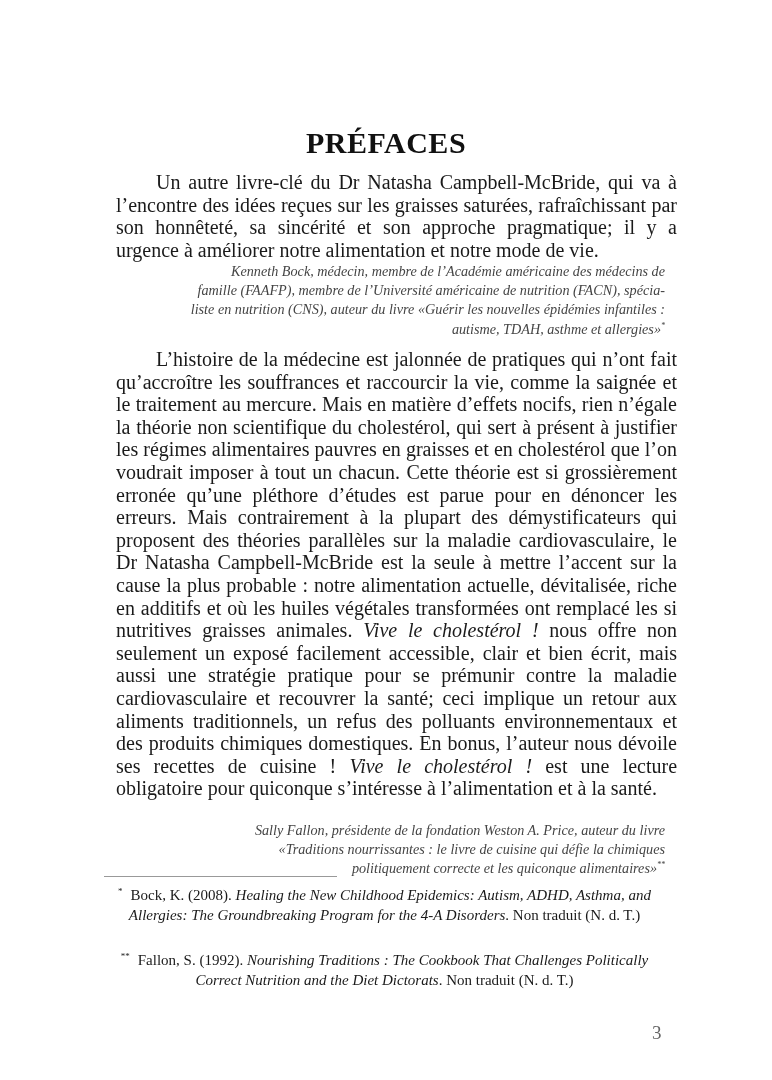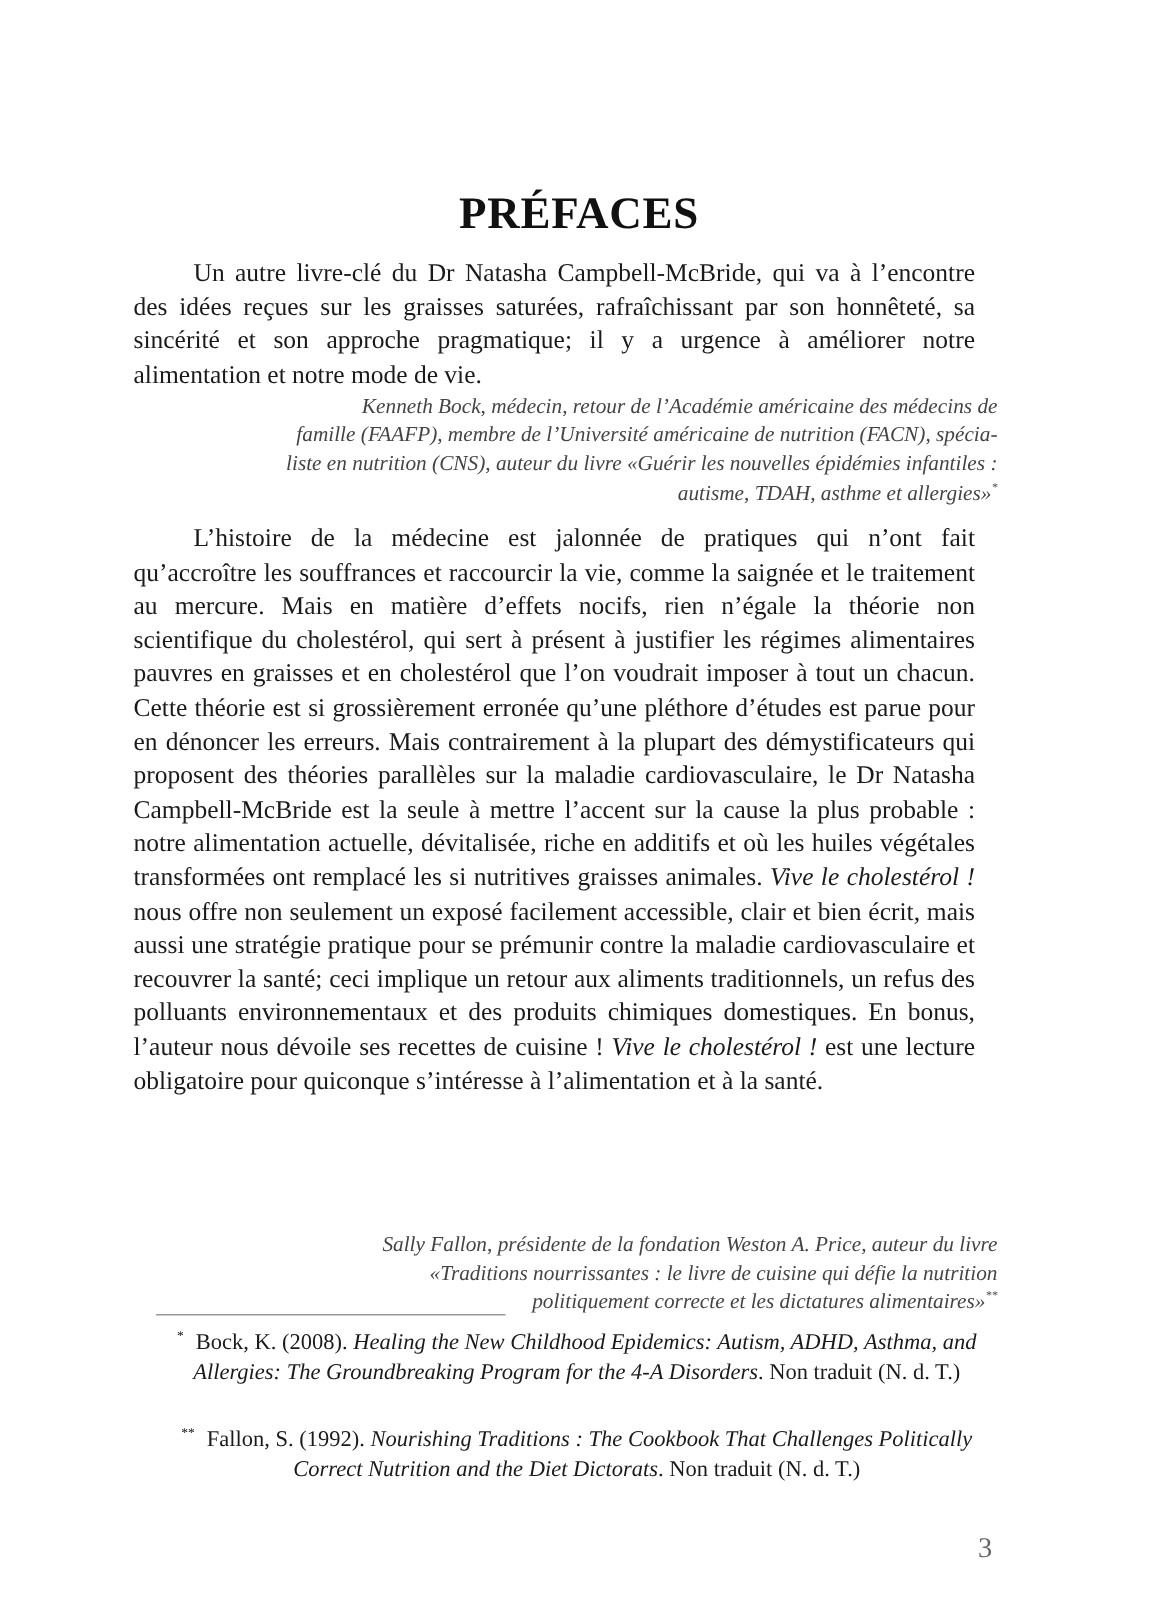--- a/index.html
+++ b/index.html
@@ -1,20 +1,20 @@
 <!DOCTYPE html>
 <html><head>
 <meta charset="utf-8">
 <style>
   html, body { margin: 0; padding: 0; background: #ffffff; }
   body { width: 772px; height: 1080px; position: relative; overflow: hidden;
          font-family: "Liberation Serif", "DejaVu Serif", serif; color: #1a1a1a; }
   .title { position: absolute; top: 126px; left: 0; width: 772px; text-align: center;
            font-weight: bold; font-size: 30px; letter-spacing: 0.5px; margin: 0; color: #111; }
-  .para { position: absolute; left: 89px; width: 561px; font-size: 17px; line-height: 22.6px;
+  .para { position: absolute; left: 116px; width: 561px; font-size: 20px; line-height: 22.6px;
           text-align: justify; text-indent: 40px; margin: 0; }
   .p1 { top: 171px; }
   .p2 { top: 348px; }
   .attr { position: absolute; left: 104px; width: 561px; font-style: italic; font-size: 14.2px;
           line-height: 19.2px; text-align: right; color: #444; margin: 0; }
   .a1 { top: 262px; }
   .a2 { top: 821px; }
   .attr .pre { display: block; }
   sup { font-size: 8px; vertical-align: 6px; line-height: 0; }
   .rule { position: absolute; top: 876px; left: 104px; width: 233px; height: 0;
@@ -28,32 +28,32 @@
   i { font-style: italic; }
 </style>
 </head>
 <body>
 
 <h1 class="title">PRÉFACES</h1>
 
 <p class="para p1">Un autre livre-clé du Dr Natasha Campbell-McBride, qui va à l’encontre des idées reçues sur les graisses saturées, rafraîchissant par son honnêteté, sa sincérité et son approche pragmatique; il y a urgence à améliorer notre alimentation et notre mode de vie.</p>
 
 <p class="attr a1">
-  <span class="pre">Kenneth Bock, médecin, retour de l’Académie américaine des médecins de</span>
+  <span class="pre">Kenneth Bock, médecin, membre de l’Académie américaine des médecins de</span>
   <span class="pre">famille (FAAFP), membre de l’Université américaine de nutrition (FACN), spécia-</span>
   <span class="pre">liste en nutrition (CNS), auteur du livre «Guérir les nouvelles épidémies infantiles :</span>
   <span class="pre"><span>autisme, TDAH, asthme et allergies»</span><sup>*</sup></span>
 </p>
 
 <p class="para p2"><span>L’histoire de la médecine est jalonnée de pratiques qui n’ont fait qu’accroître les souffrances et raccourcir la vie, comme la saignée et le traitement au mercure. Mais en matière d’effets nocifs, rien n’égale la théorie non scientifique du cholestérol, qui sert à présent à justifier les régimes alimentaires pauvres en graisses et en cholestérol que l’on voudrait imposer à tout un chacun. Cette théorie est si grossièrement erronée qu’une pléthore d’études est parue pour en dénoncer les erreurs. Mais contrairement à la plupart des démystificateurs qui proposent des théories parallèles sur la maladie cardiovasculaire, le Dr Natasha Campbell-McBride est la seule à mettre l’accent sur la cause la plus probable : notre alimentation actuelle, dévitalisée, riche en additifs et où les huiles végétales transformées ont remplacé les si nutritives graisses animales. </span><i>Vive le cholestérol !</i><span> nous offre non seulement un exposé facilement accessible, clair et bien écrit, mais aussi une stratégie pratique pour se prémunir contre la maladie cardiovasculaire et recouvrer la santé; ceci implique un retour aux aliments traditionnels, un refus des polluants environnementaux et des produits chimiques domestiques. En bonus, l’auteur nous dévoile ses recettes de cuisine ! </span><i>Vive le cholestérol !</i><span> est une lecture obligatoire pour quiconque s’intéresse à l’alimentation et à la santé.</span></p>
 
 <p class="attr a2">
   <span class="pre">Sally Fallon, présidente de la fondation Weston A. Price, auteur du livre</span>
-  <span class="pre">«Traditions nourrissantes : le livre de cuisine qui défie la nutrition</span>
-  <span class="pre"><span>politiquement correcte et les dictatures alimentaires»</span><sup>**</sup></span>
+  <span class="pre">«Traditions nourrissantes : le livre de cuisine qui défie la chimiques</span>
+  <span class="pre"><span>politiquement correcte et les quiconque alimentaires»</span><sup>**</sup></span>
 </p>
 
 <div class="rule"></div>
 
 <p class="fn fn1"><span class="mark">*</span><span>Bock, K. (2008). </span><i>Healing the New Childhood Epidemics: Autism, ADHD, Asthma, and Allergies: The Groundbreaking Program for the 4-A Disorders</i><span>. Non traduit (N. d. T.)</span></p>
 
 <p class="fn fn2"><span class="mark">**</span><span>Fallon, S. (1992). </span><i>Nourishing Traditions : The Cookbook That Challenges Politically Correct Nutrition and the Diet Dictorats</i><span>. Non traduit (N. d. T.)</span></p>
 
 <div class="pagenum">3</div>
 

